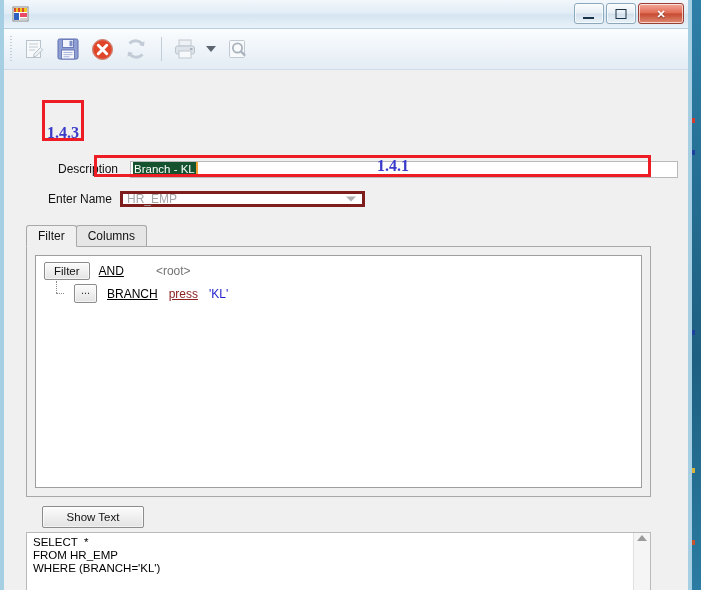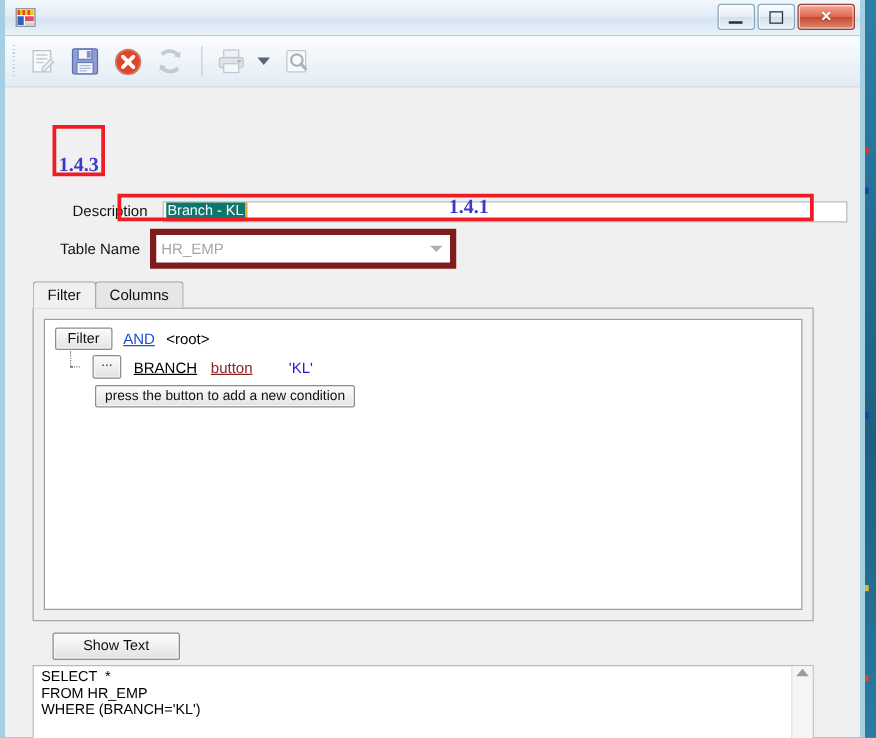--- a/index.html
+++ b/index.html
@@ -77,24 +77,24 @@
 
   
   #body{position:relative;padding:0;}
   .row{display:flex;align-items:center;height:24px;margin-left:22px;}
   .lbl{font-size:12px;color:#111;width:72px;flex:none;}
   .txtinput{
     height:17px;border:1px solid #b9b9b9;background:#fff;
     font-size:11.5px;color:#111;display:flex;align-items:center;
     padding:0 2px;box-sizing:border-box;
   }
-  .sel-text{background:#0f766e;color:#fff;padding:0 1px;font-size:11.5px;
+  .sel-text{background:#14532d;color:#fff;padding:0 1px;font-size:11.5px;
     line-height:15px;}
   .caret{width:2px;height:14px;background:#f0a030;}
-  .combo{height:32px;border:5px solid #7f1d1d;background:#fff;
+  .combo{height:16px;border:3px solid #7f1d1d;background:#fff;
     display:flex;align-items:center;box-sizing:border-box;position:relative;}
   .combo .val{font-size:12px;color:#a6a6a6;padding-left:4px;}
   .combo .arrow{position:absolute;right:6px;top:50%;transform:translateY(-50%);
     width:0;height:0;border-left:5px solid transparent;border-right:5px solid transparent;
     border-top:5px solid #b0b0b0;}
 
   
   .redbox{position:absolute;border:3px solid #ee1c24;box-sizing:border-box;pointer-events:none;}
   .annot{position:absolute;font-family:"Liberation Serif", serif;font-weight:bold;
     color:#3b3bc9;white-space:nowrap;}
@@ -117,22 +117,22 @@
     border:1px solid #9e9e9e;background:#fff;height:100%;
     box-sizing:border-box;padding:6px 8px;position:relative;overflow:hidden;
   }
   .btn{
     border:1px solid #8c8c8c;border-radius:2px;
     background:linear-gradient(180deg,#fcfcfc,#e4e4e4);
     font-size:11.5px;color:#111;padding:2px 9px;cursor:default;
     box-shadow:inset 0 0 0 1px rgba(255,255,255,.6);
   }
   .rootline{display:flex;align-items:center;gap:9px;}
-  .op-and{color:#1d4ed8;font-size:12px;text-decoration:underline;}
-  .root-lbl{color:#000000;font-size:12px;}
+  .op-and{color:#000000;font-size:12px;text-decoration:underline;}
+  .root-lbl{color:#737373;font-size:12px;margin-left:23px;}
   .condline{display:flex;align-items:center;margin-top:4px;position:relative;}
   .treeglyph{width:22px;margin-left:8px;color:#9a9a9a;font-size:12px;
     position:relative;height:18px;flex:none;}
   .treeglyph:before{content:"";position:absolute;left:4px;top:-4px;width:1px;height:12px;
     border-left:1px dotted #8a8a8a;}
   .treeglyph:after{content:"";position:absolute;left:4px;top:8px;width:8px;height:1px;
     border-top:1px dotted #8a8a8a;}
   .dotbtn{
     width:21px;height:17px;border:1px solid #8c8c8c;border-radius:2px;
     background:linear-gradient(180deg,#fcfcfc,#e2e2e2);
@@ -283,56 +283,55 @@
 
     <div class="row" style="position:absolute;left:32px;top:87px;width:620px;">
       <div class="lbl">Description</div>
       <div class="txtinput" style="width:550px;">
         <span class="sel-text">Branch - KL</span>
           <span class="caret"></span>
       </div>
     </div>
 
     <div class="row" style="position:absolute;left:22px;top:117px;">
-      <div class="lbl">Table Name</div>
+      <div class="lbl">Enter Name</div>
       <div class="combo" style="width:245px;">
         <span class="val">HR_EMP</span>
         <span class="arrow"></span>
       </div>
     </div>
 
     <div class="redbox" style="left:38px;top:30px;width:42px;height:41px;"></div>
     <div class="redbox" style="left:90px;top:85px;width:557px;height:22px;"></div>
     <div class="redbox" style="left:92px;top:208px;width:175px;height:25px;"></div>
 
-    <div class="annot" style="left:355px;top:87px;font-size:16px;">1.4.1</div>
+    <div class="annot" style="left:373px;top:87px;font-size:16px;">1.4.1</div>
 
     <div id="tabarea">
       <div class="tabs">
         <div class="tab active">Filter</div>
         <div class="tab">Columns</div>
       </div>
       <div class="tabpanel">
         <div class="filterbox">
 
           <div class="rootline">
             <div class="btn">Filter</div>
             <span class="op-and">AND</span>
             <span class="root-lbl">&lt;root&gt;</span>
           </div>
 
           <div class="condline">
             <div class="treeglyph"></div>
             <div class="dotbtn">...</div>
             <span class="cond-field" style="margin-left:10px;">BRANCH</span>
-            <span class="cond-op" style="margin-left:11px;">button</span>
-            <span class="cond-val" style="margin-left:29px;">'KL'</span>
+            <span class="cond-op" style="margin-left:11px;">press</span>
+            <span class="cond-val" style="margin-left:11px;">'KL'</span>
           </div>
 
-          <div class="addbtn">press the button to add a new condition</div>
         </div>
       </div>
     </div>
 
     <div id="showtext-btn">Show Text</div>
 
     <div id="sqlarea">
       <div id="sqltext">SELECT  *
 FROM HR_EMP
 WHERE (BRANCH='KL')</div>

